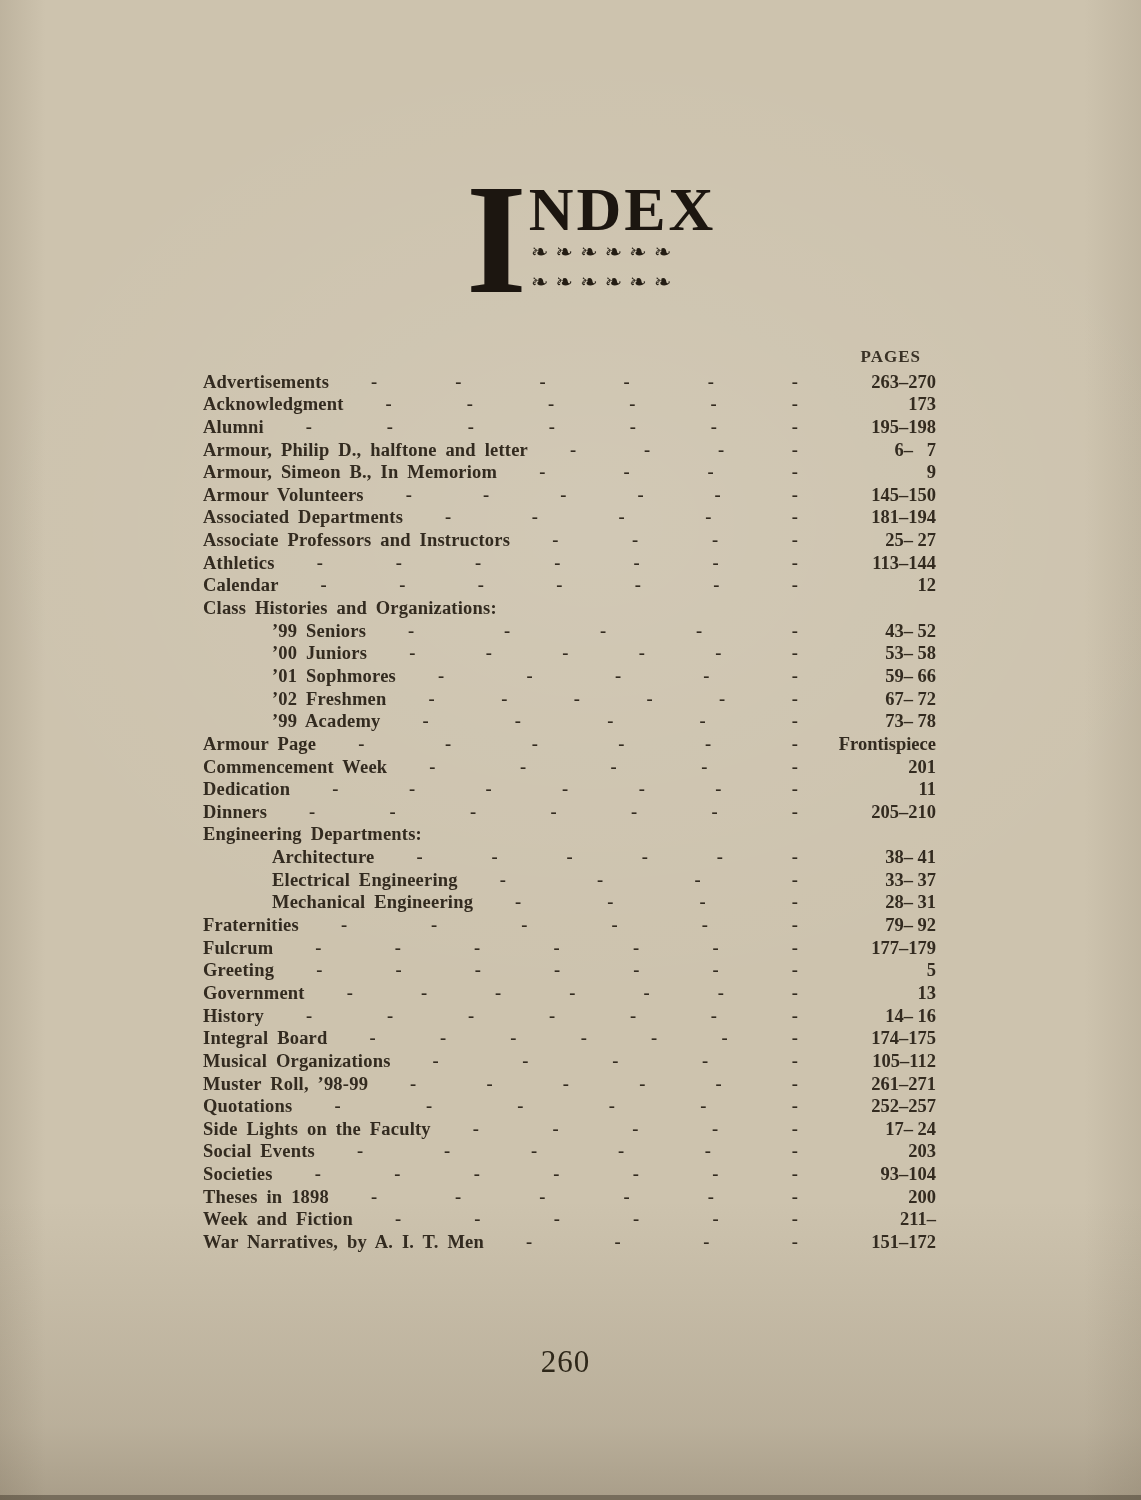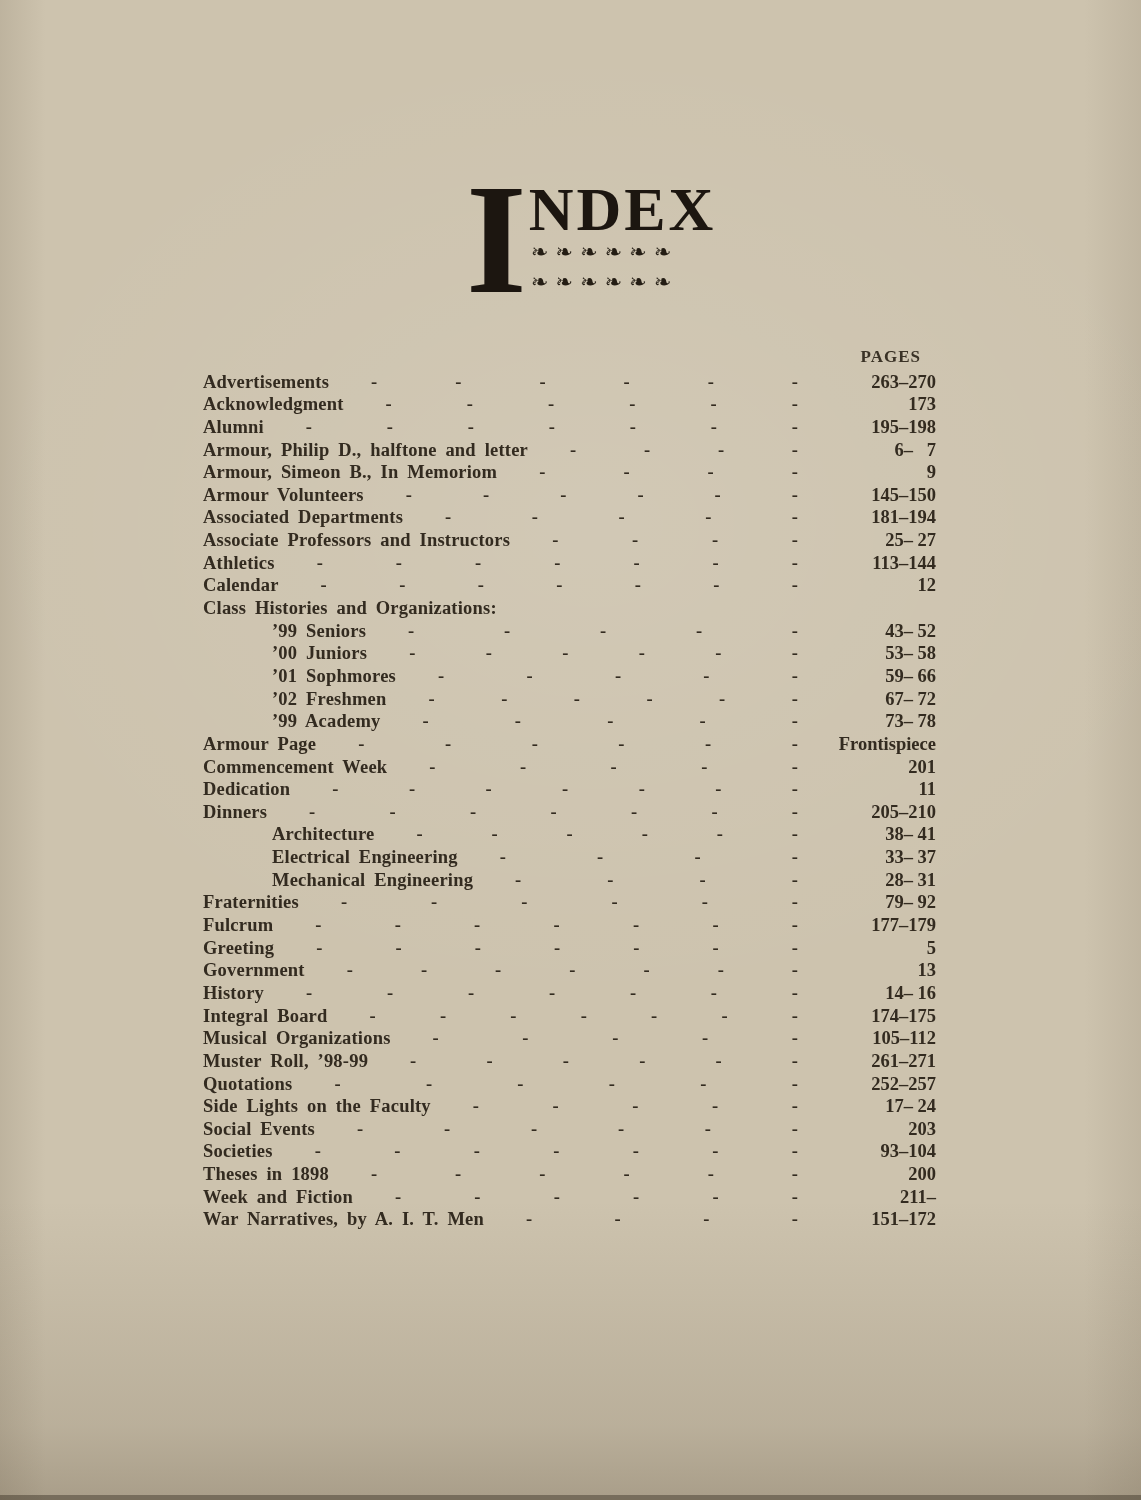--- a/index.html
+++ b/index.html
@@ -303,20 +303,23 @@
             <span>-</span>
             <span>-</span>
             <span>-</span>
             <span>-</span>
             <span>-</span>
             <span>-</span>
             <span>-</span>
           </span>
           <span class="pg">205–210</span>
         </div>
+        <div class="row">
+          <span class="lbl">Engineering Departments:</span>
+        </div>
         <div class="row indent">
           <span class="lbl">Architecture</span>
           <span class="leaders">
             <span>-</span>
             <span>-</span>
             <span>-</span>
             <span>-</span>
             <span>-</span>
             <span>-</span>
           </span>
@@ -520,15 +523,16 @@
             <span>-</span>
             <span>-</span>
             <span>-</span>
             <span>-</span>
           </span>
           <span class="pg">151–172</span>
         </div>
       </div>
   </div>
 
+  <div class="folio">260</div>
 
   <div class="bottom-edge"></div>
 </div>
 
 </body></html>

